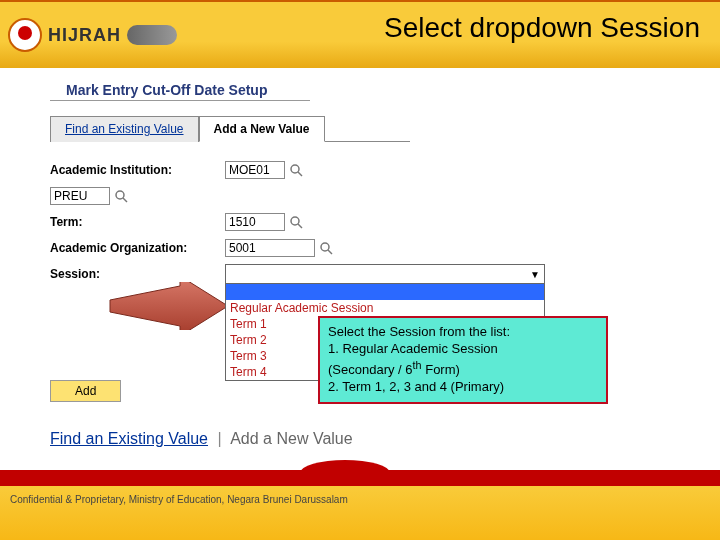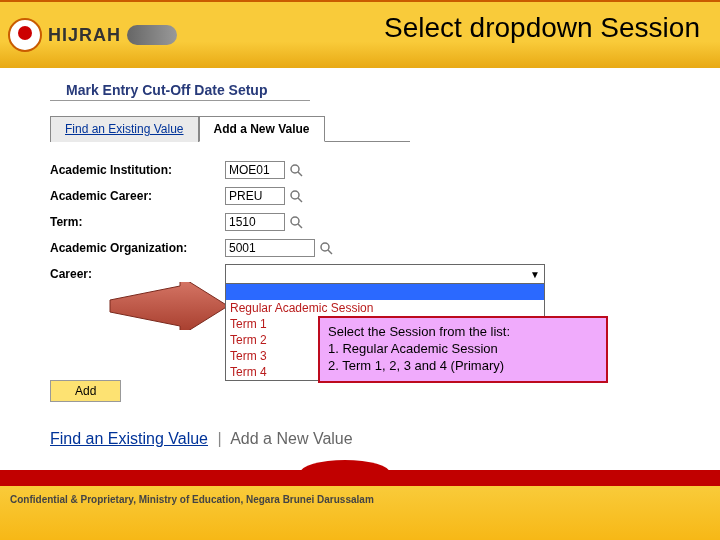--- a/index.html
+++ b/index.html
@@ -183,21 +183,21 @@
     width: 130px;
     height: 48px;
     pointer-events: none;
   }
   .callout-box {
     position: absolute;
     left: 318px;
     top: 316px;
     width: 290px;
     border: 2px solid #bd0a1e;
-    background: #f0abfc;
+    background: #5eead4;
     padding: 6px 8px;
     font-size: 13px;
     line-height: 1.3;
     z-index: 10;
   }
   .bottom-links {
     position: absolute;
     left: 50px;
     top: 430px;
     font-size: 16px;
@@ -222,21 +222,21 @@
     left: 300px; top: -10px;
     width: 90px; height: 26px;
     background: #c10000;
     border-radius: 50% 50% 0 0;
   }
   .footer-yellow {
     height: 54px;
     background: linear-gradient(to bottom, #f9cb3a, #f7b816);
     padding: 8px 10px;
     font-size: 10px;
-    font-weight: bold;
+    font-weight: normal;
     color: #444;
   }
 </style>
 </head>
 <body>
 
 <div class="header-band">
   <div class="logo">
     <div class="logo-crest"></div>
     <div class="logo-text">HIJRAH</div>
@@ -259,21 +259,20 @@
       <div class="form-label">Academic Institution:</div>
       <input class="form-input w60" value="MOE01" style="">
       <span class="lookup">
         <svg width="14" height="14" viewBox="0 0 14 14">
             <circle cx="6" cy="6" r="4" fill="none" stroke="#777" stroke-width="1.5"></circle>
             <line x1="9" y1="9" x2="13" y2="13" stroke="#777" stroke-width="1.5"></line>
           </svg>
       </span>
     </div>
     <div class="form-row">
-      <div class="form-label">Academic Career:</div>
       <input class="form-input w60" value="PREU" style="">
       <span class="lookup">
         <svg width="14" height="14" viewBox="0 0 14 14">
             <circle cx="6" cy="6" r="4" fill="none" stroke="#777" stroke-width="1.5"></circle>
             <line x1="9" y1="9" x2="13" y2="13" stroke="#777" stroke-width="1.5"></line>
           </svg>
       </span>
     </div>
     <div class="form-row">
       <div class="form-label">Term:</div>
@@ -289,21 +288,21 @@
       <div class="form-label">Academic Organization:</div>
       <input class="form-input w90" value="5001" style="">
       <span class="lookup">
         <svg width="14" height="14" viewBox="0 0 14 14">
             <circle cx="6" cy="6" r="4" fill="none" stroke="#777" stroke-width="1.5"></circle>
             <line x1="9" y1="9" x2="13" y2="13" stroke="#777" stroke-width="1.5"></line>
           </svg>
       </span>
     </div>
     <div class="form-row">
-      <div class="form-label">Career:</div>
+      <div class="form-label">Session:</div>
       <div class="session-dd-wrap">
         <div class="session-dd-box">
           <span class="dd-arrow">▼</span>
         </div>
         <div class="dd-list">
           <div class="dd-item blank hl"></div>
           <div class="dd-item">Regular Academic Session</div>
           <div class="dd-item">Term 1</div>
           <div class="dd-item">Term 2</div>
           <div class="dd-item">Term 3</div>
@@ -322,20 +321,23 @@
       <stop offset="0" stop-color="#d97a6a"></stop>
       <stop offset="1" stop-color="#a43a2a"></stop>
     </linearGradient>
   </defs>
   <polygon points="10,18 80,4 80,-6 128,24 80,54 80,44 10,30" fill="url(#ag)" stroke="#7a2a1e" stroke-width="1"></polygon>
 </svg>
 
 <div class="callout-box">
   <div>Select the Session from the list:</div>
   <div>1.  Regular Academic Session</div>
+  <div>
+    <span>     (Secondary / 6</span><sup>th</sup><span> Form)</span>
+  </div>
   <div>2. Term 1, 2, 3 and 4 (Primary)</div>
 </div>
 
 <div class="bottom-links">
   <a>Find an Existing Value</a>
   <span class="sep">|</span>
   <span class="plain">Add a New Value</span>
 </div>
 
 <div class="footer-band">

